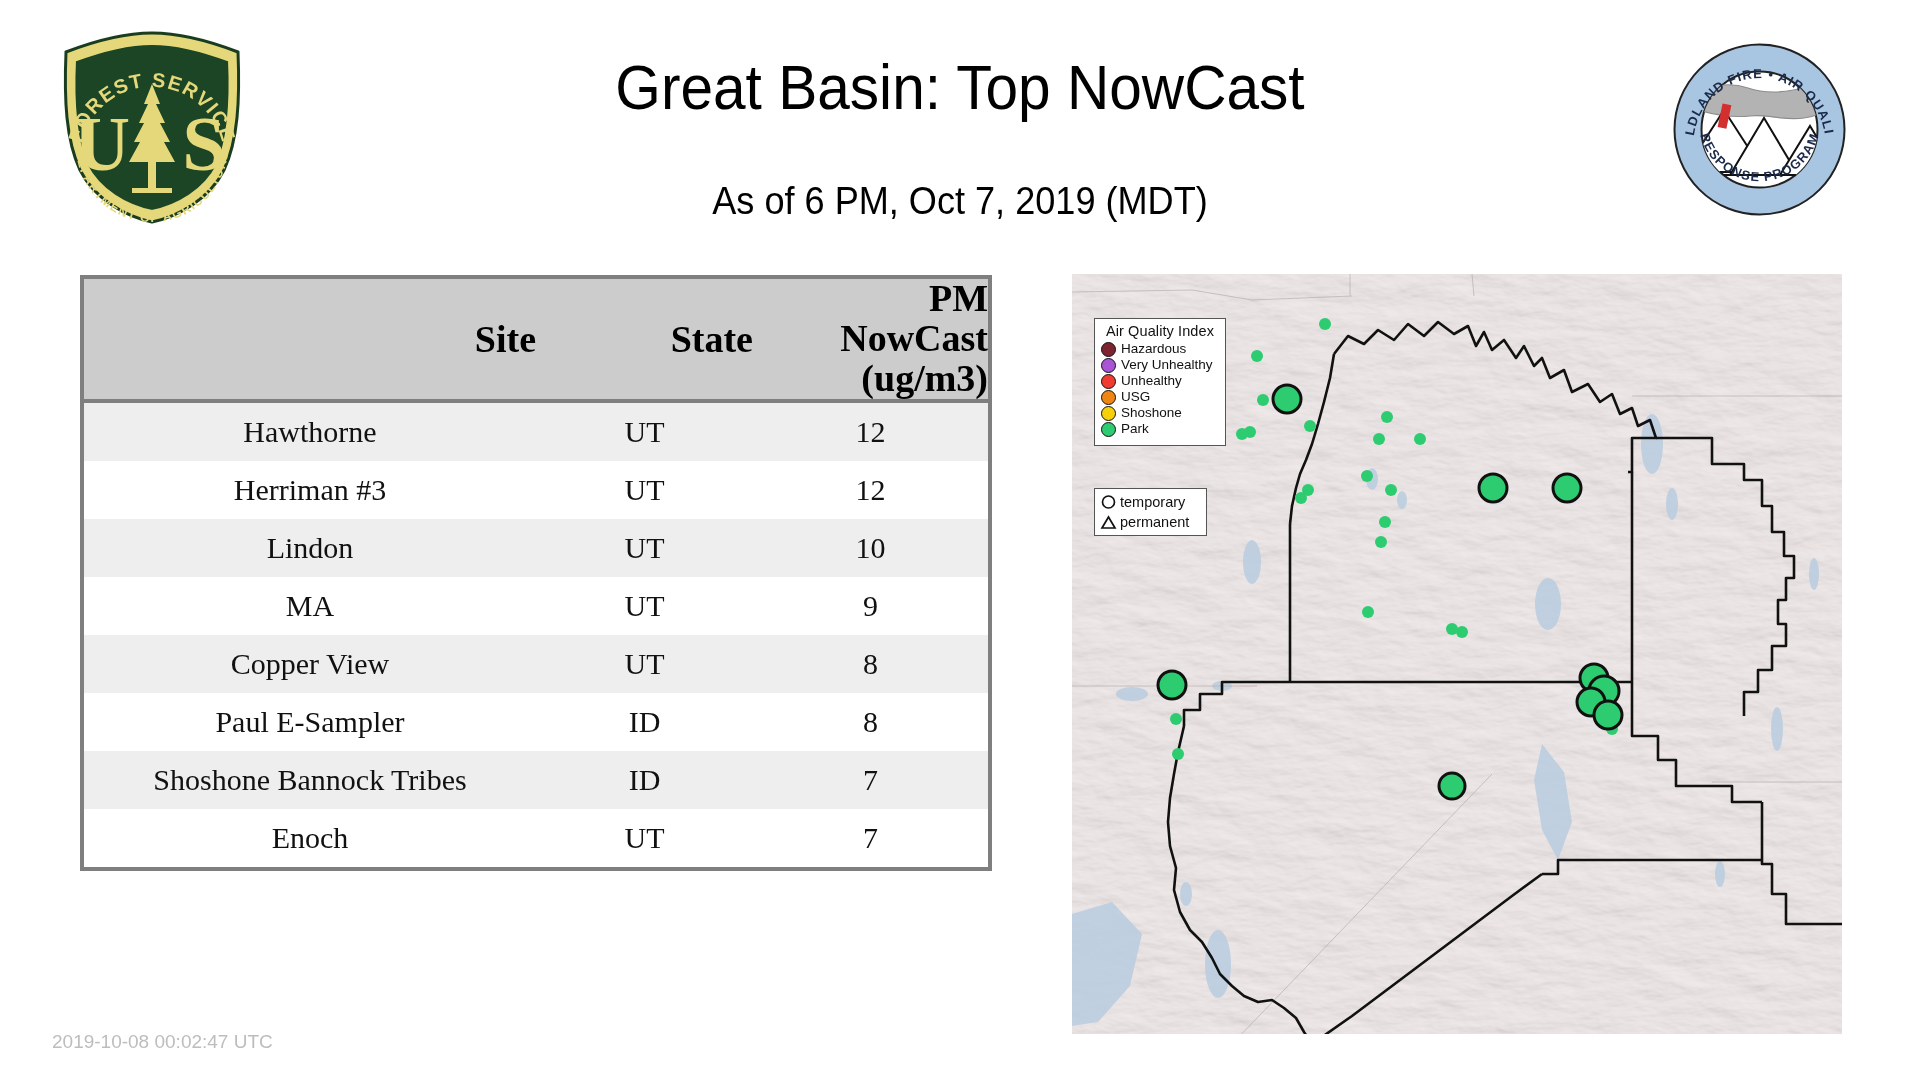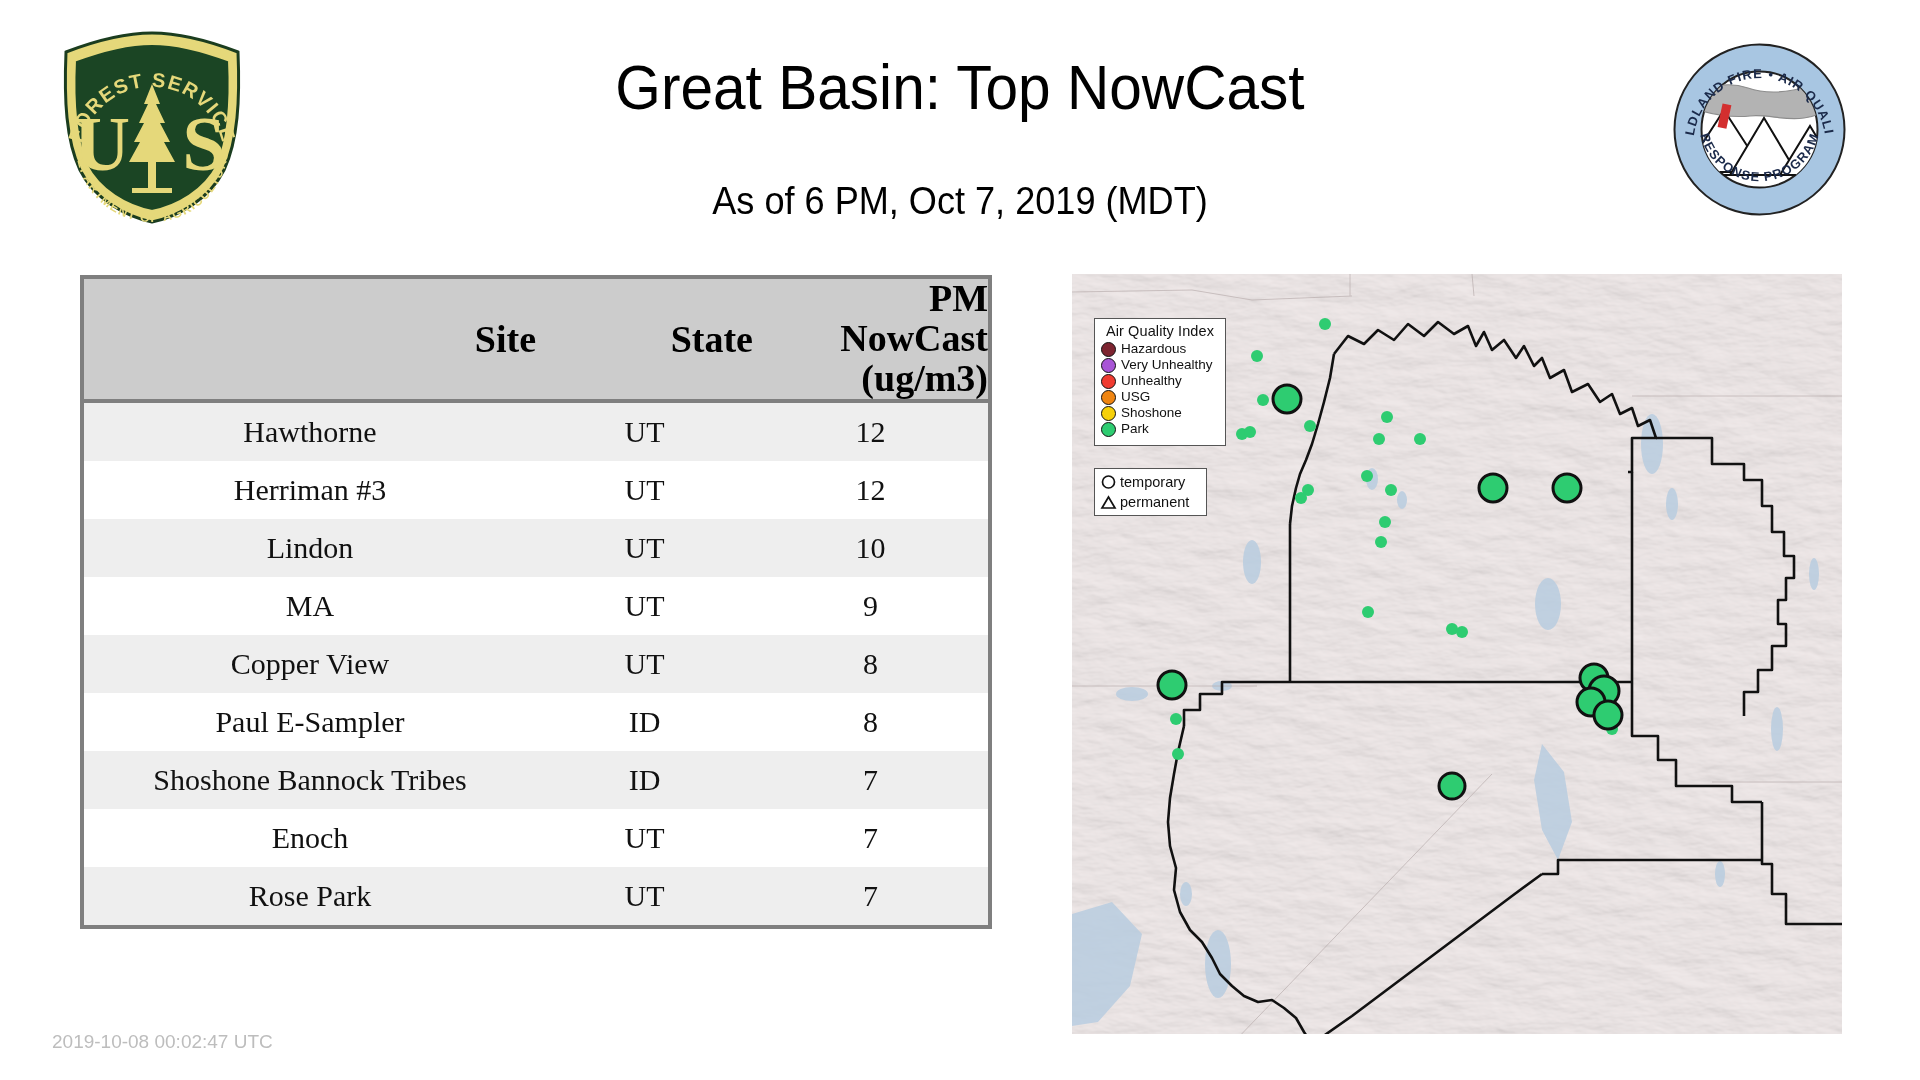--- a/index.html
+++ b/index.html
@@ -100,21 +100,21 @@
   #legend-aqi .lg-title{
     font-size:14.5px;color:#111;text-align:center;margin-bottom:2px;letter-spacing:.1px;
   }
   .lg-row{display:flex;align-items:center;height:16px;}
   .lg-swatch{
     width:13px;height:13px;border-radius:50%;
     border:1.6px solid #111;margin-right:5px;flex:none;
   }
   .lg-label{font-size:13.5px;color:#111;line-height:1;white-space:nowrap;}
 
-  #legend-type{left:1094px;top:468px;width:113px;height:48px;padding:3px 5px;}
+  #legend-type{left:1094px;top:488px;width:113px;height:48px;padding:3px 5px;}
   .lt-row{display:flex;align-items:center;height:20px;}
   .lt-glyph{width:17px;height:17px;margin-right:3px;flex:none;}
   .lt-label{font-size:14.5px;color:#111;line-height:1;}
 </style>
 </head>
 <body>
 
 <div id="fs-logo">
   <svg viewBox="0 0 200 195" width="200" height="195" aria-hidden="true">
     <defs>
@@ -221,25 +221,20 @@
           <td class="col-state">ID</td>
           <td class="col-val">8</td>
         </tr>
         <tr>
           <td class="col-site">Shoshone Bannock Tribes</td>
           <td class="col-state">ID</td>
           <td class="col-val">7</td>
         </tr>
         <tr>
           <td class="col-site">Enoch</td>
-          <td class="col-state">UT</td>
-          <td class="col-val">7</td>
-        </tr>
-        <tr>
-          <td class="col-site">Rose Park</td>
           <td class="col-state">UT</td>
           <td class="col-val">7</td>
         </tr>
       </tbody>
   </table>
 </div>
 
 <div id="map-panel">
   <svg id="map-svg" viewBox="0 0 770 760" preserveAspectRatio="none" aria-hidden="true">
     <defs>

